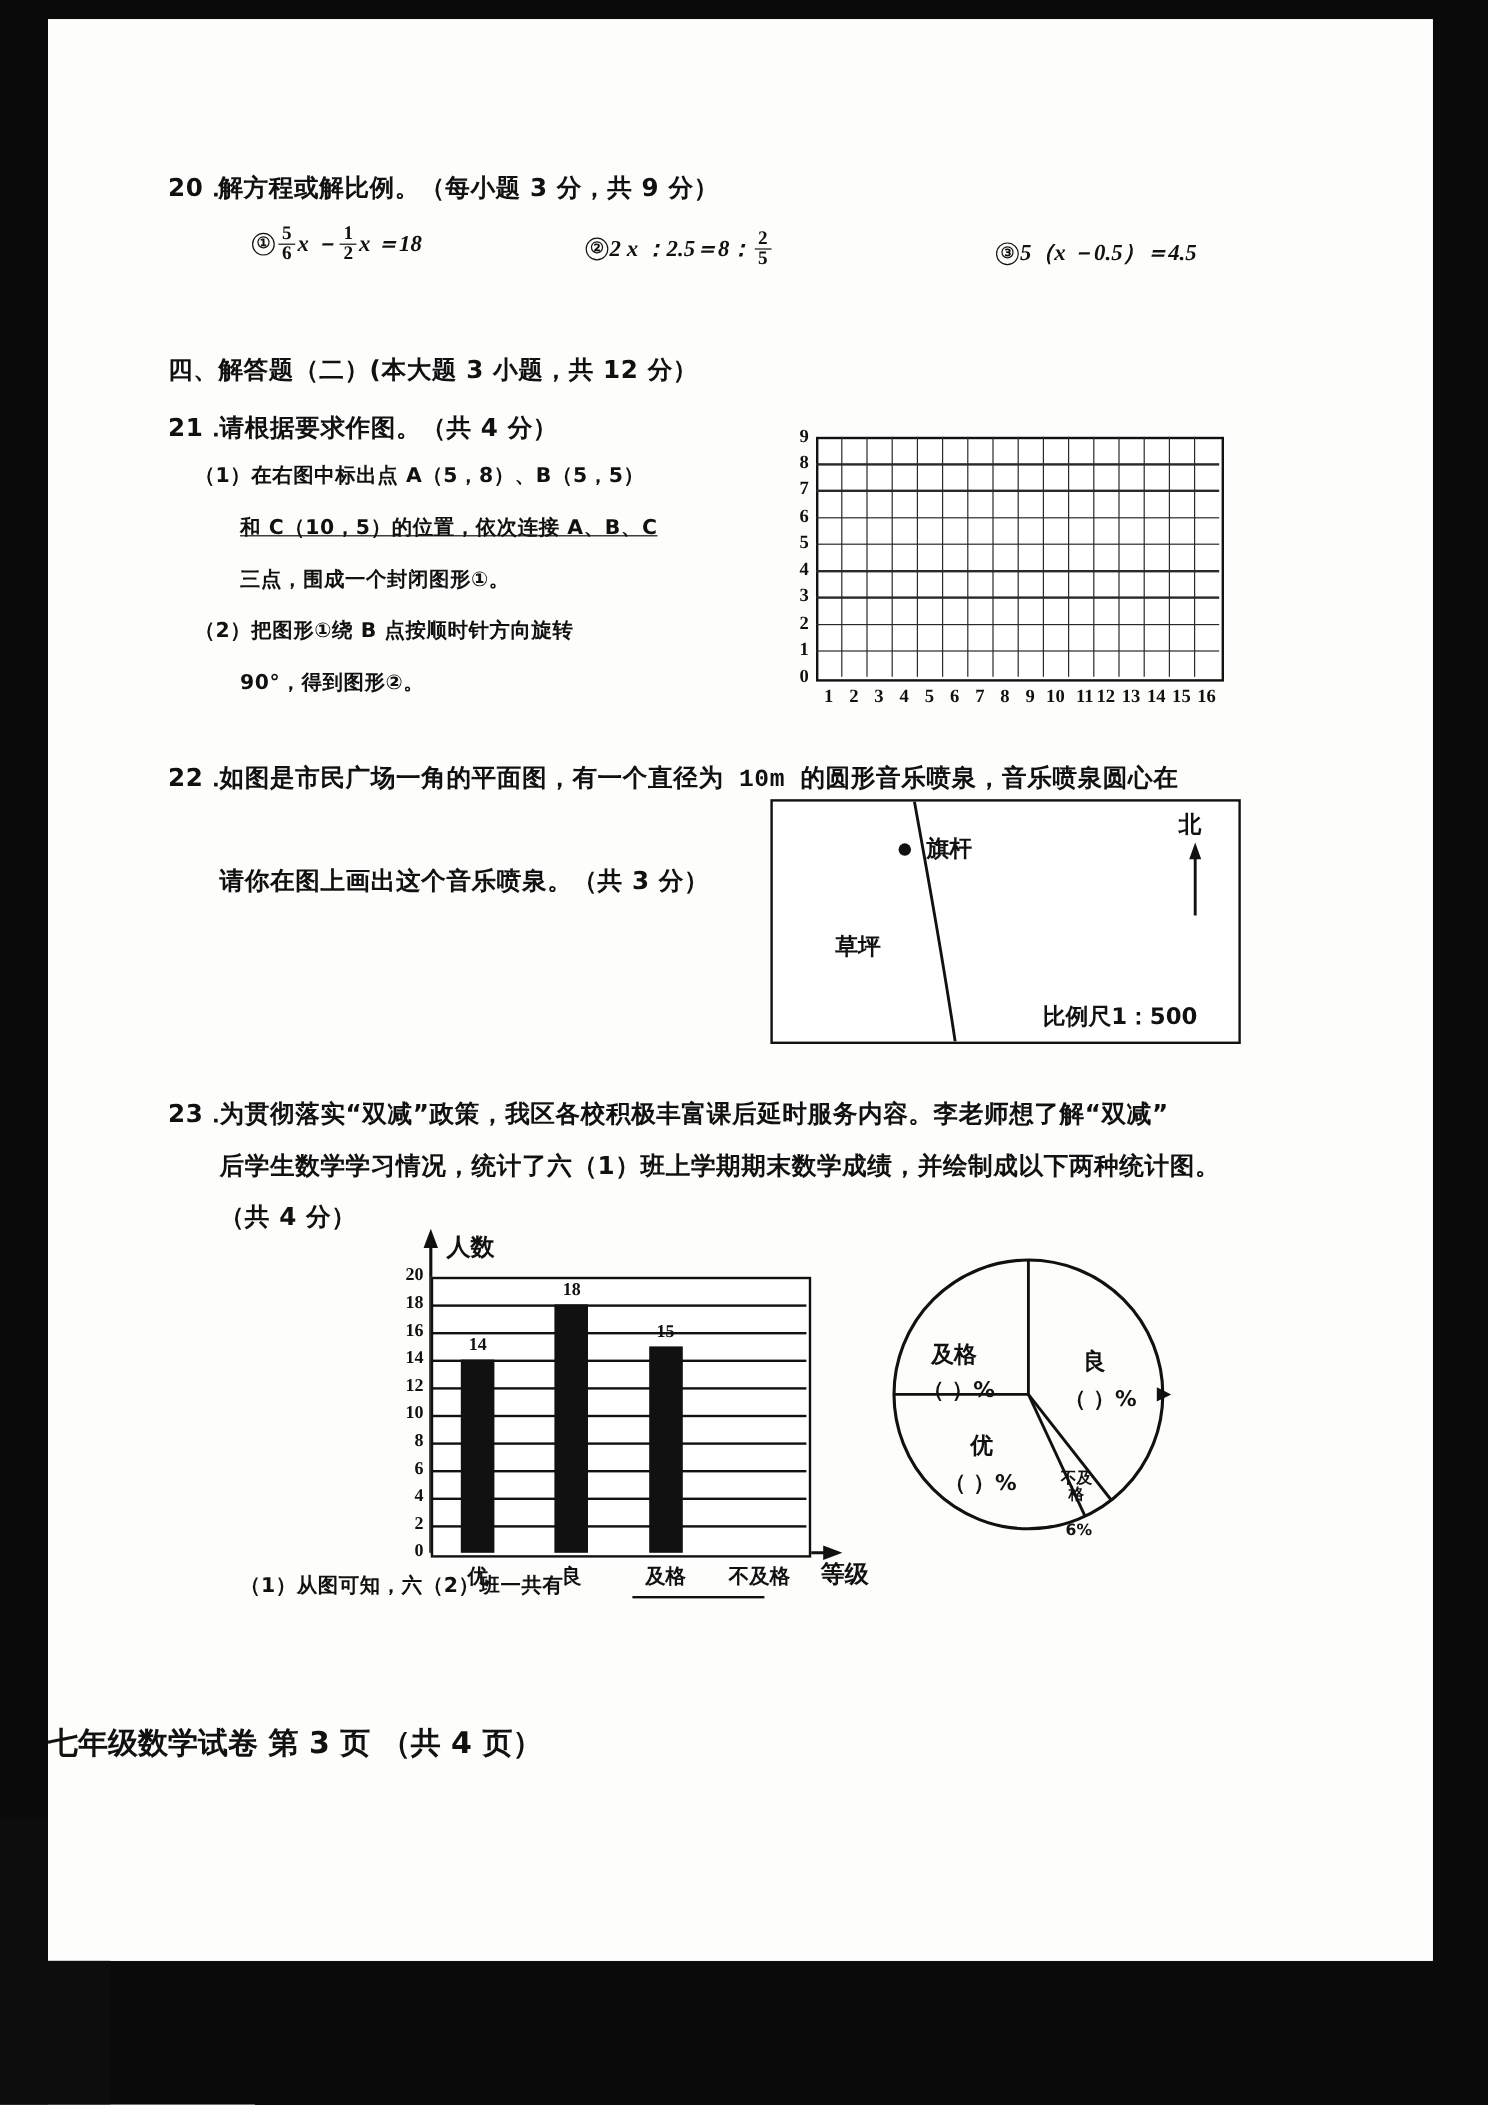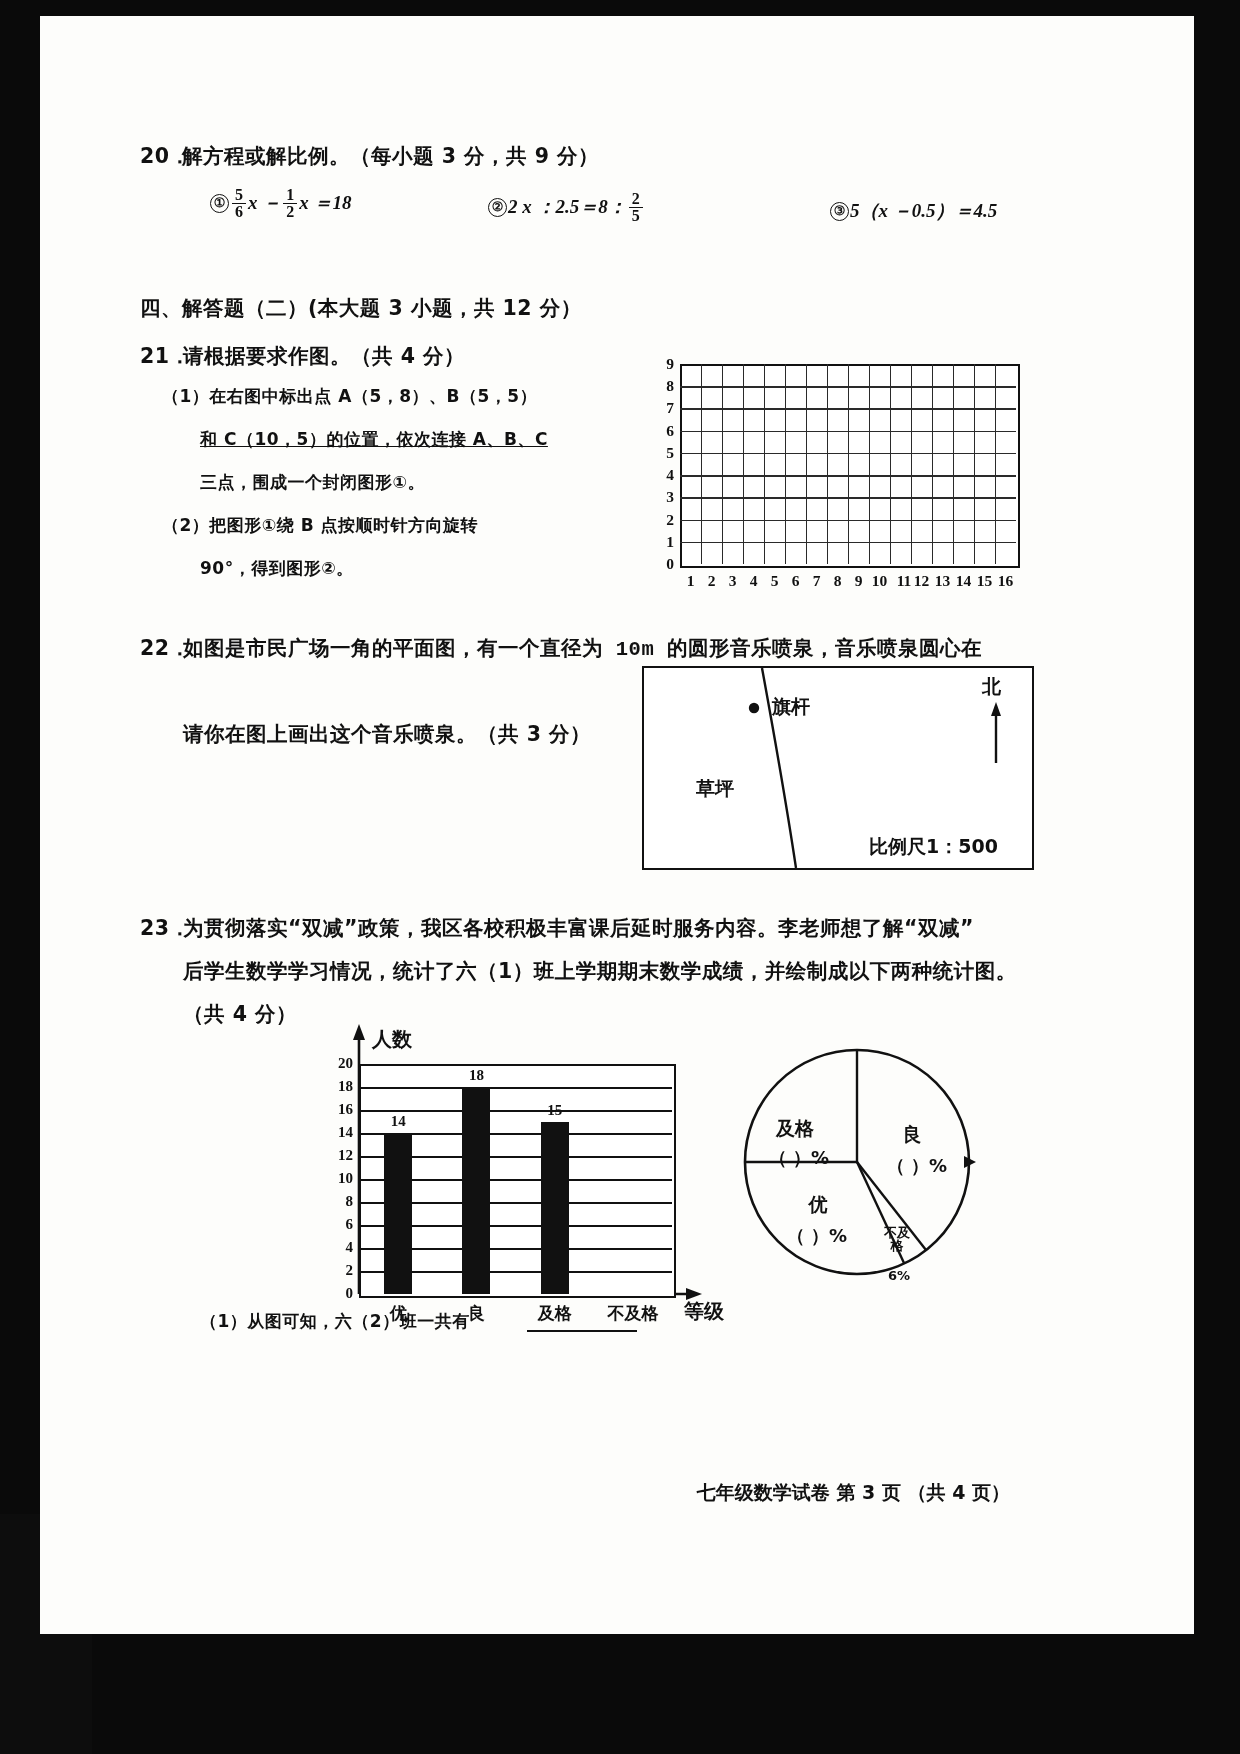--- a/index.html
+++ b/index.html
@@ -56,22 +56,22 @@
   .chartwrap{position:absolute;}
   .chartframe{position:absolute;border:2.2px solid #111;background:#fff;}
   .hline{position:absolute;height:2px;background:#111;}
   .bar{position:absolute;background:#111;}
   .barval{position:absolute;font-family:"Liberation Serif",serif;font-weight:bold;font-size:15px;text-align:center;}
   .ytick{position:absolute;font-family:"Liberation Serif",serif;font-weight:bold;font-size:15px;text-align:right;}
   .xtick{position:absolute;font-family:"DejaVu Sans",sans-serif;font-weight:bold;font-size:17px;text-align:center;}
 
   .pielbl{position:absolute;font-family:"DejaVu Sans",sans-serif;font-weight:bold;text-align:center;}
 
-  .footer{position:absolute;width:100%;text-align:right;font-family:"DejaVu Sans",sans-serif;
-    font-weight:bold;font-size:19px;margin-top:44px;}
+  .footer{position:absolute;width:100%;text-align:left;font-family:"DejaVu Sans",sans-serif;
+    font-weight:bold;font-size:25px;}
 </style>
 </head>
 <body>
 
 <div class="page">
   <div class="scanedge edge-left"></div>
   <div class="scanedge edge-right"></div>
   <div class="scanedge edge-top"></div>
   <div class="scanedge edge-bottom"></div>
   <div class="scanedge edge-bl"></div>

